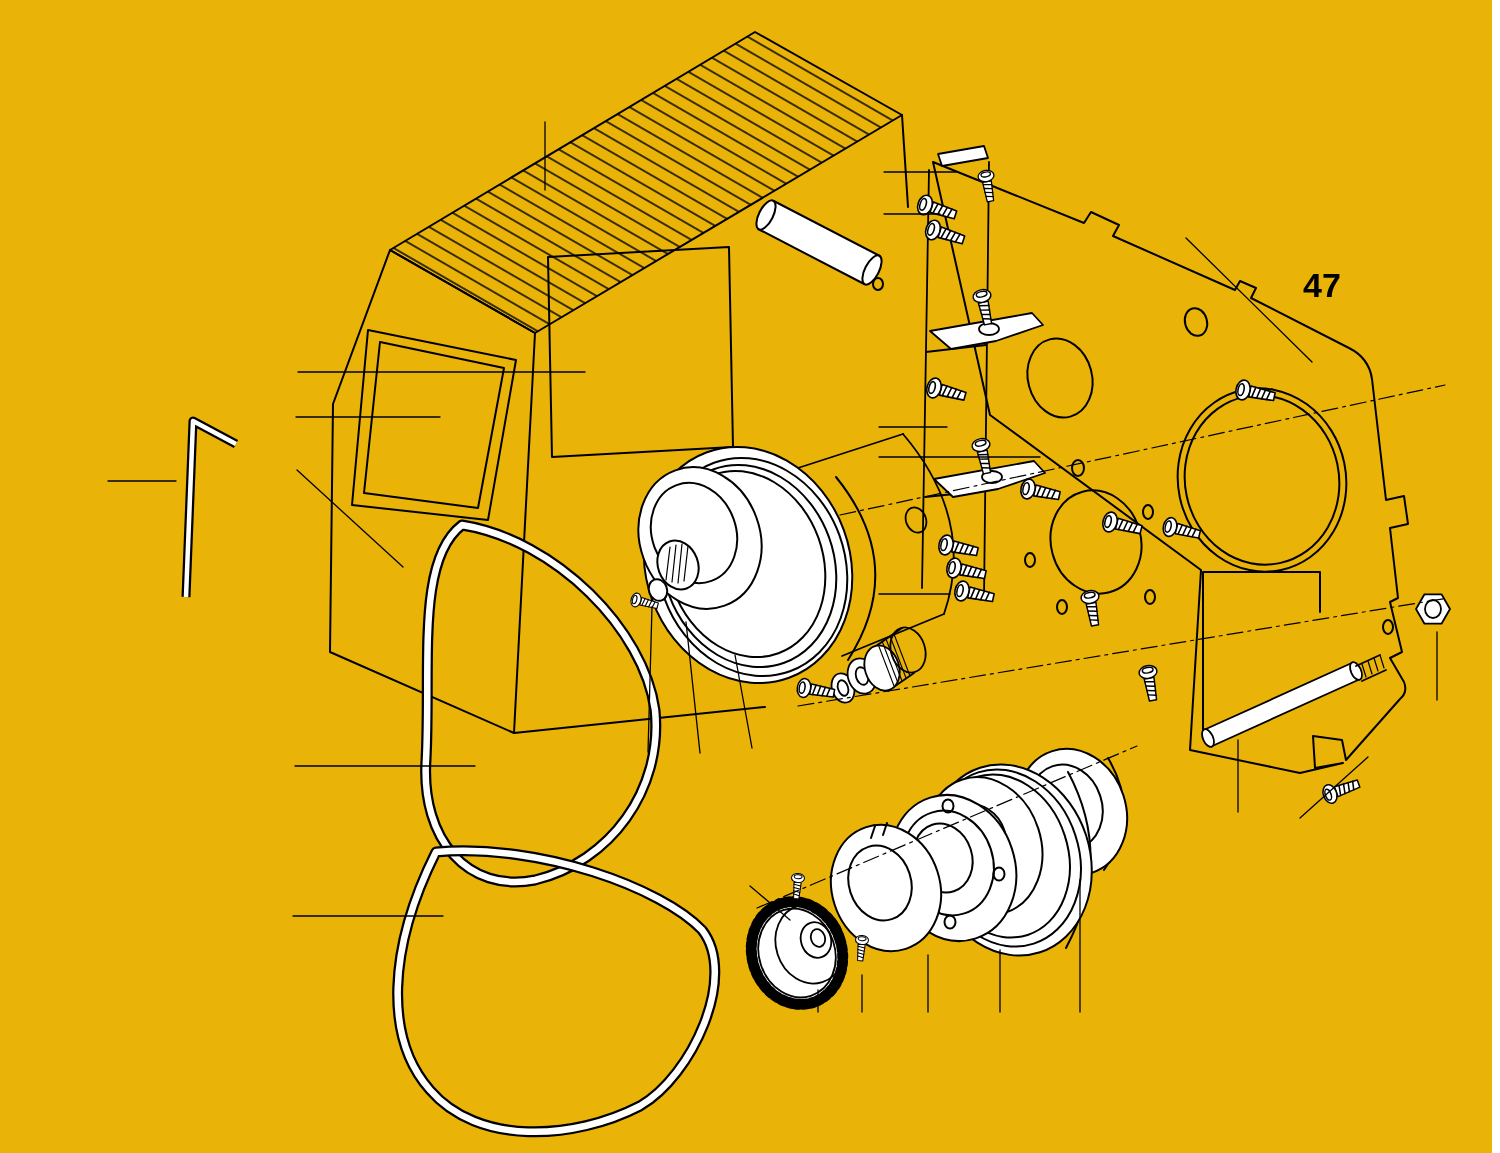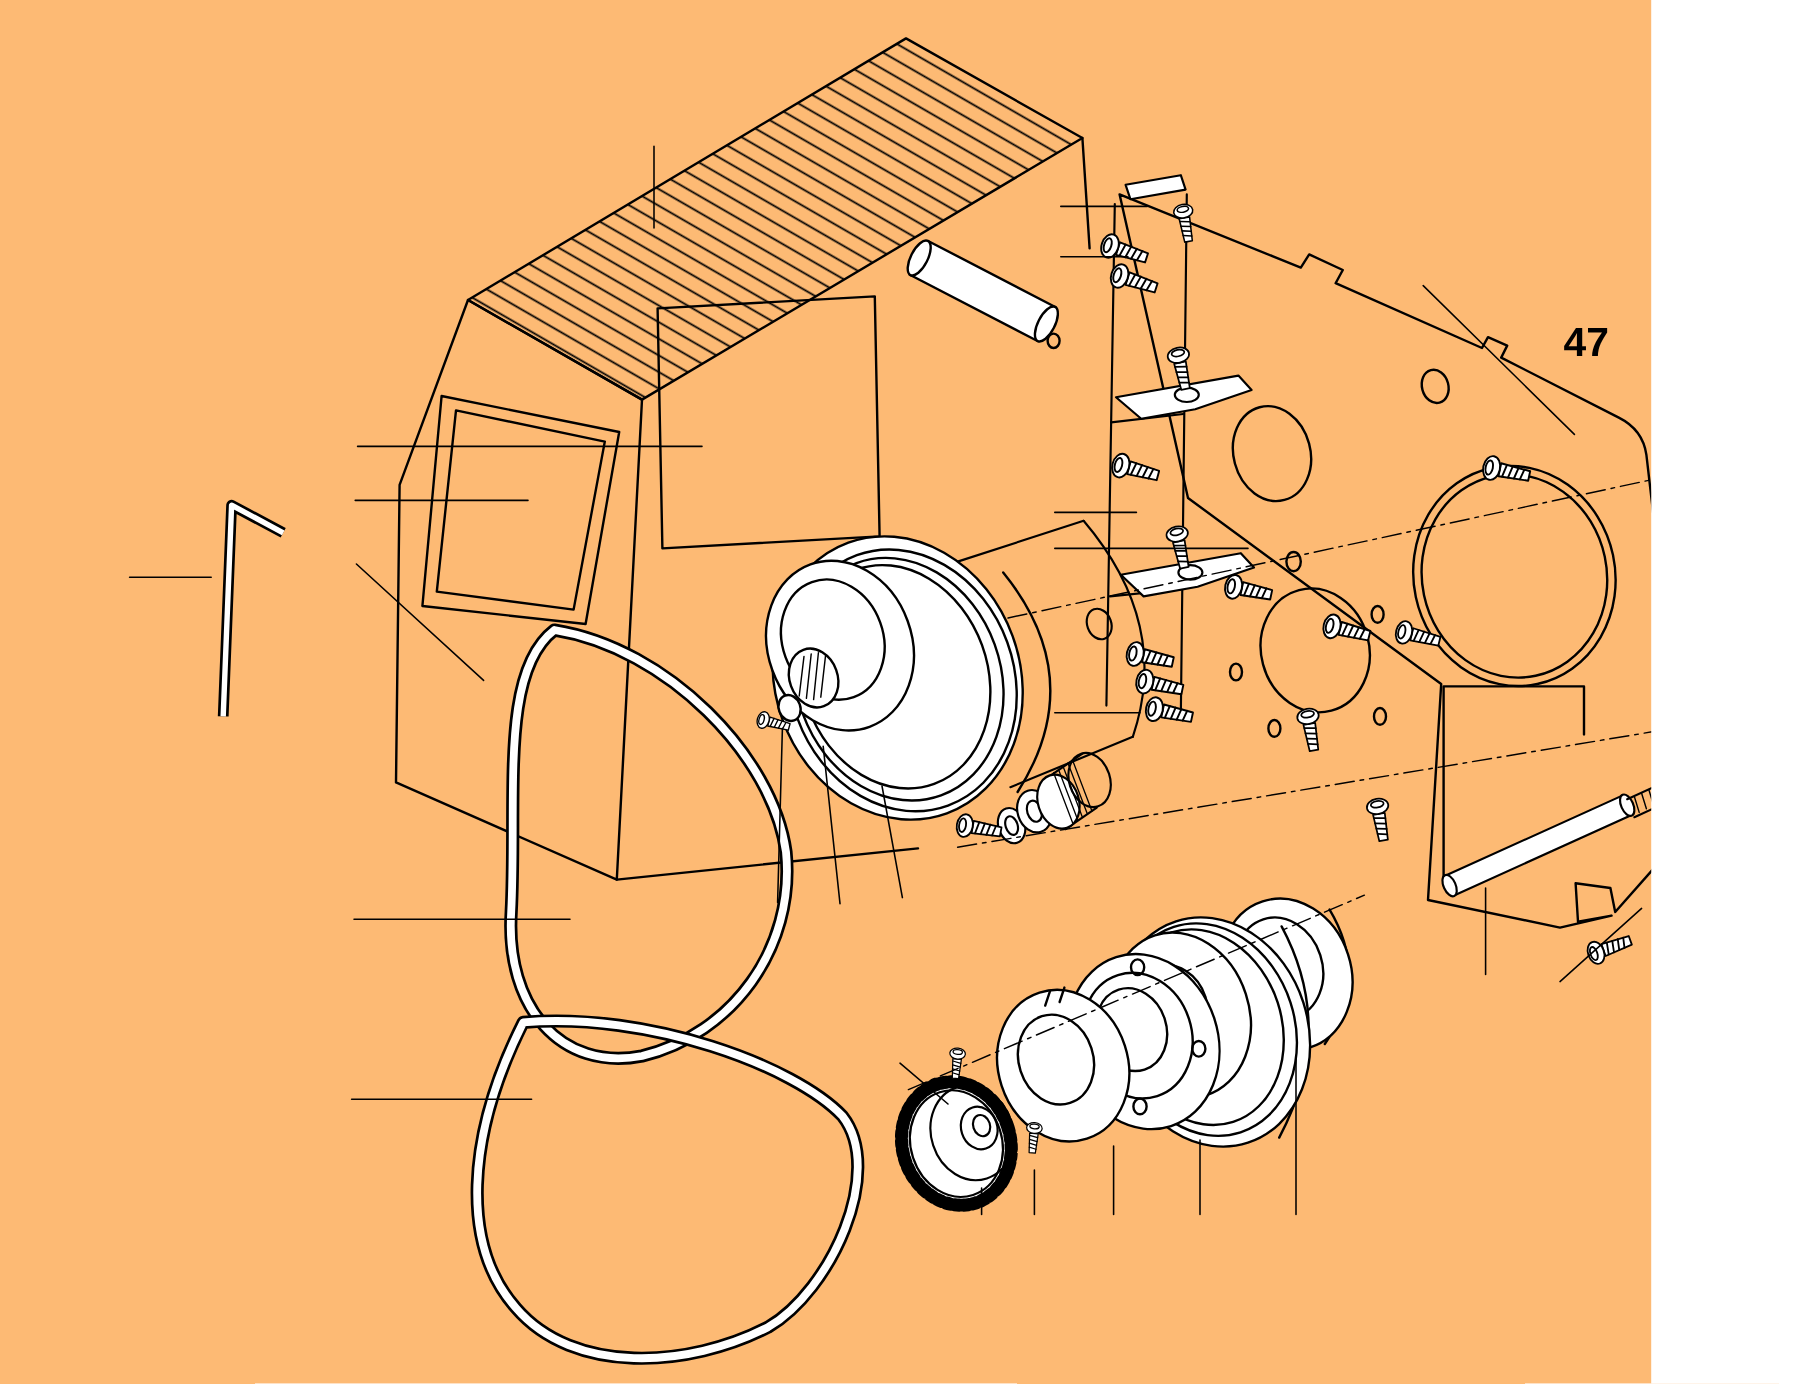--- a/index.html
+++ b/index.html
@@ -1,16 +1,16 @@
 <!DOCTYPE html>
 <html><head>
 <meta charset="utf-8">
 <style>
   html,body{margin:0;padding:0;background:#ffffff;}
-  .page{position:relative;width:1376px;height:1153px;background:#fdba74;overflow:hidden;
+  .page{position:relative;width:1492px;height:1153px;background:#eab308;overflow:hidden;
         font-family:"Liberation Sans",sans-serif;}
   svg{display:block;}
   text{font-family:"Liberation Sans",sans-serif;font-weight:bold;}
 </style>
 </head>
 <body>
 
 <div class="page">
 <svg viewBox="0 0 1500 1153" width="1500" height="1153" xmlns="http://www.w3.org/2000/svg">
 

